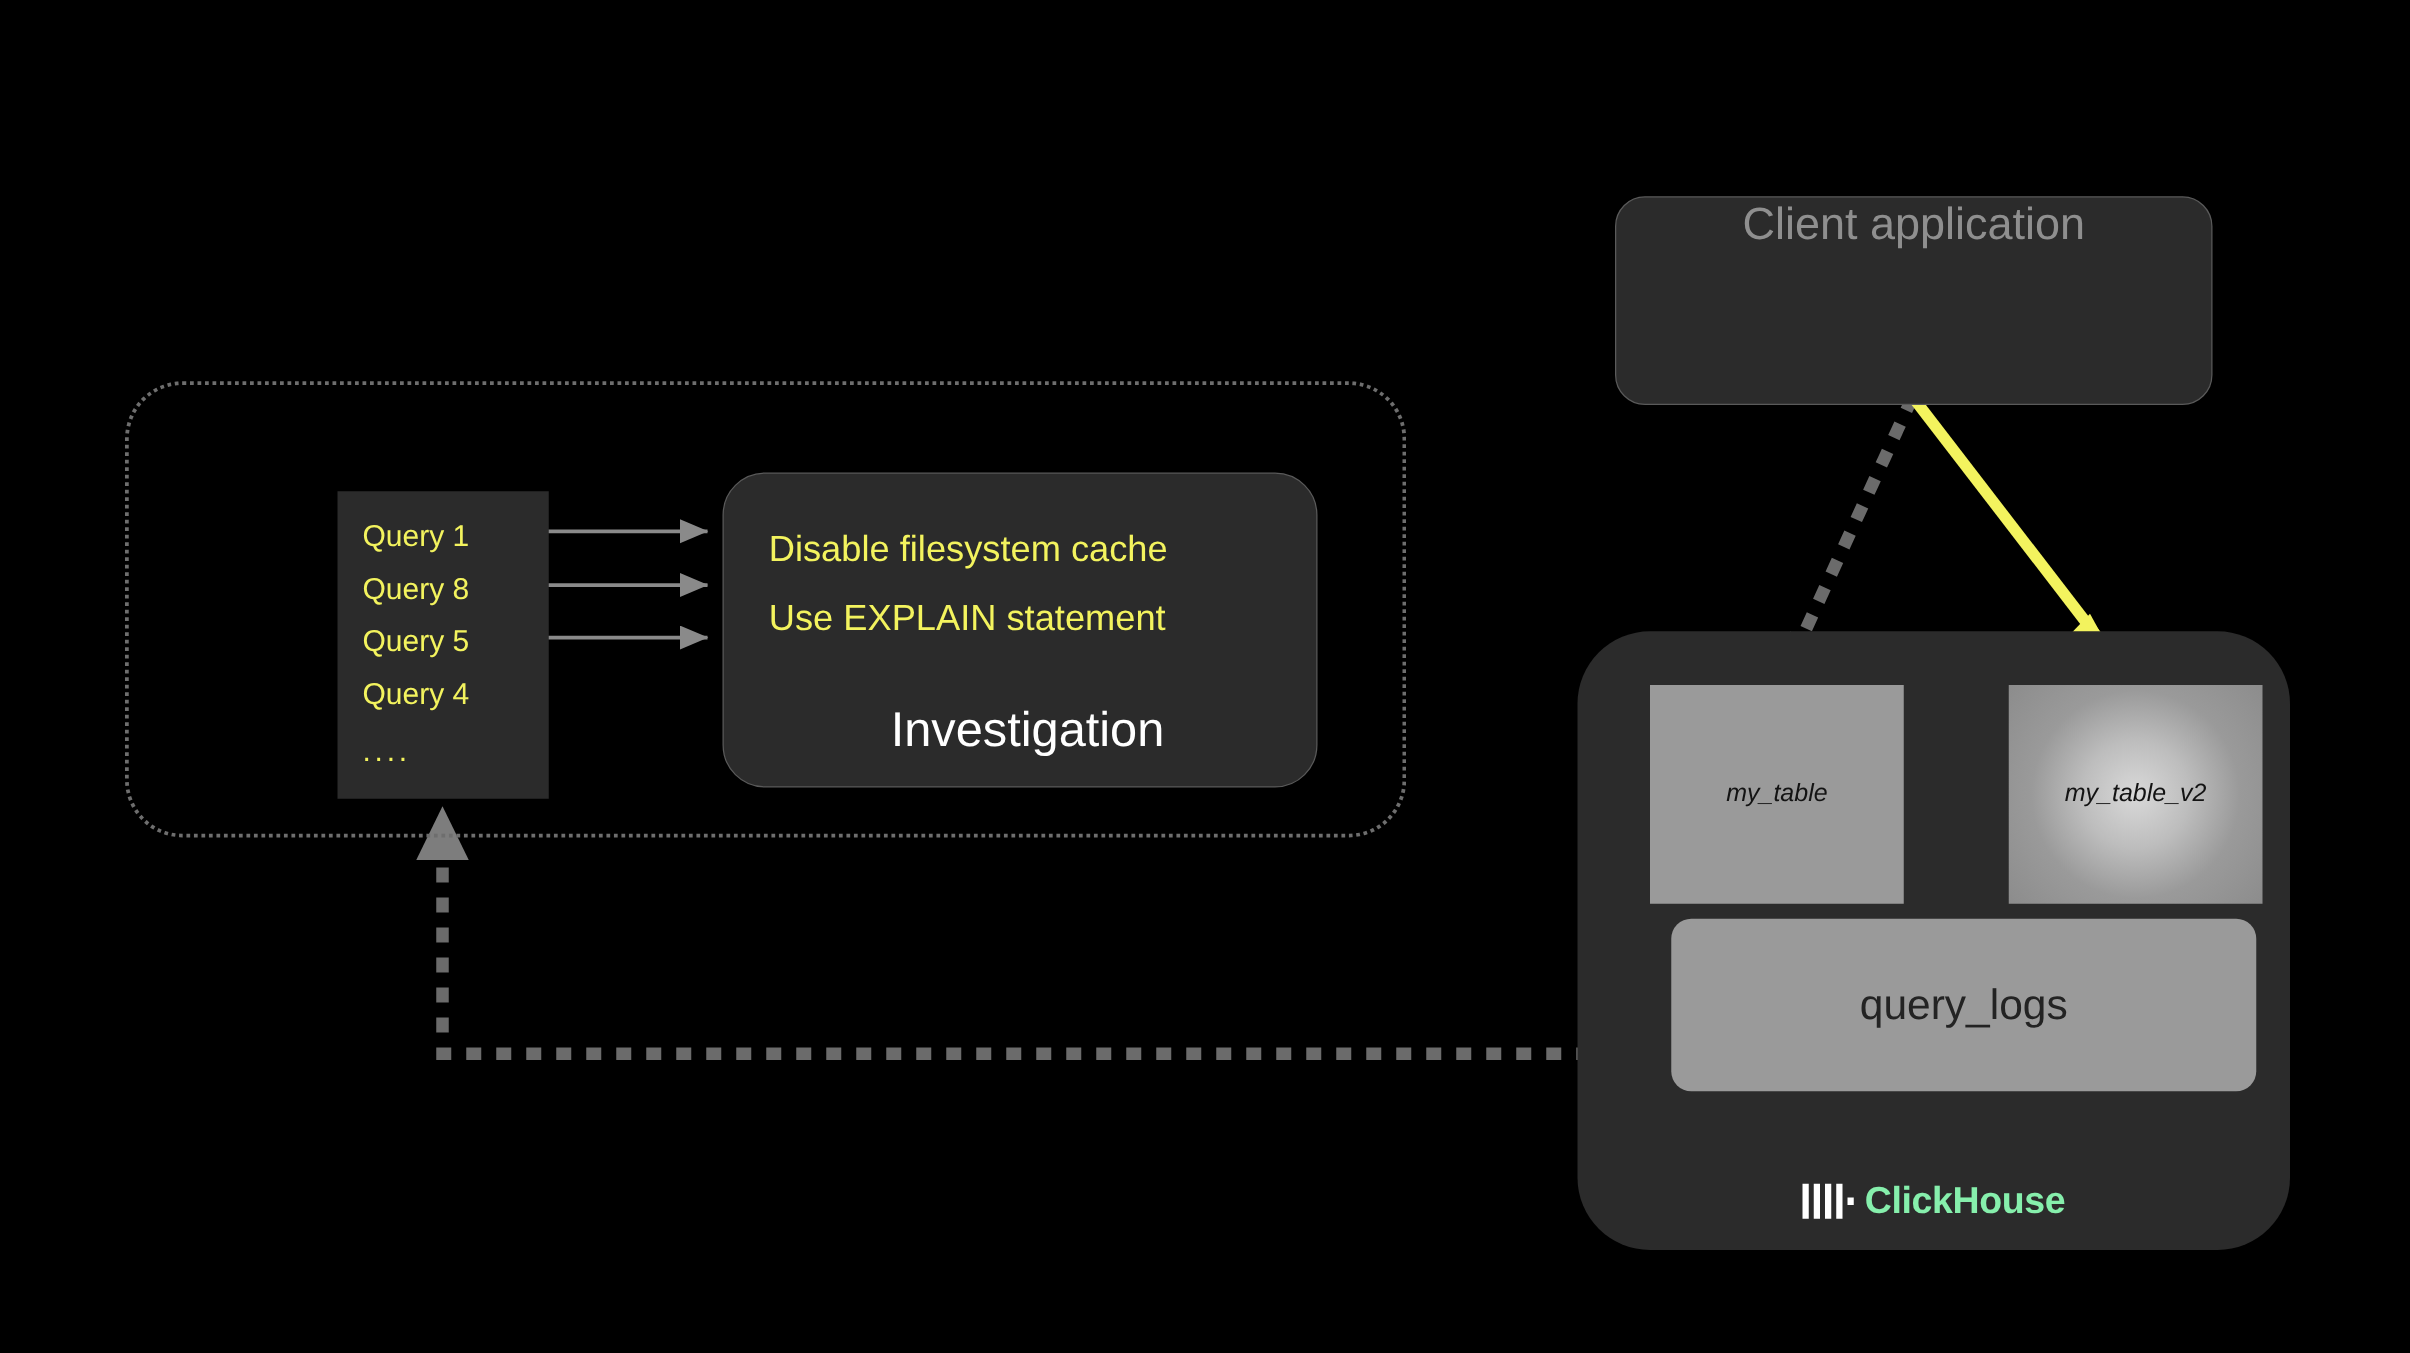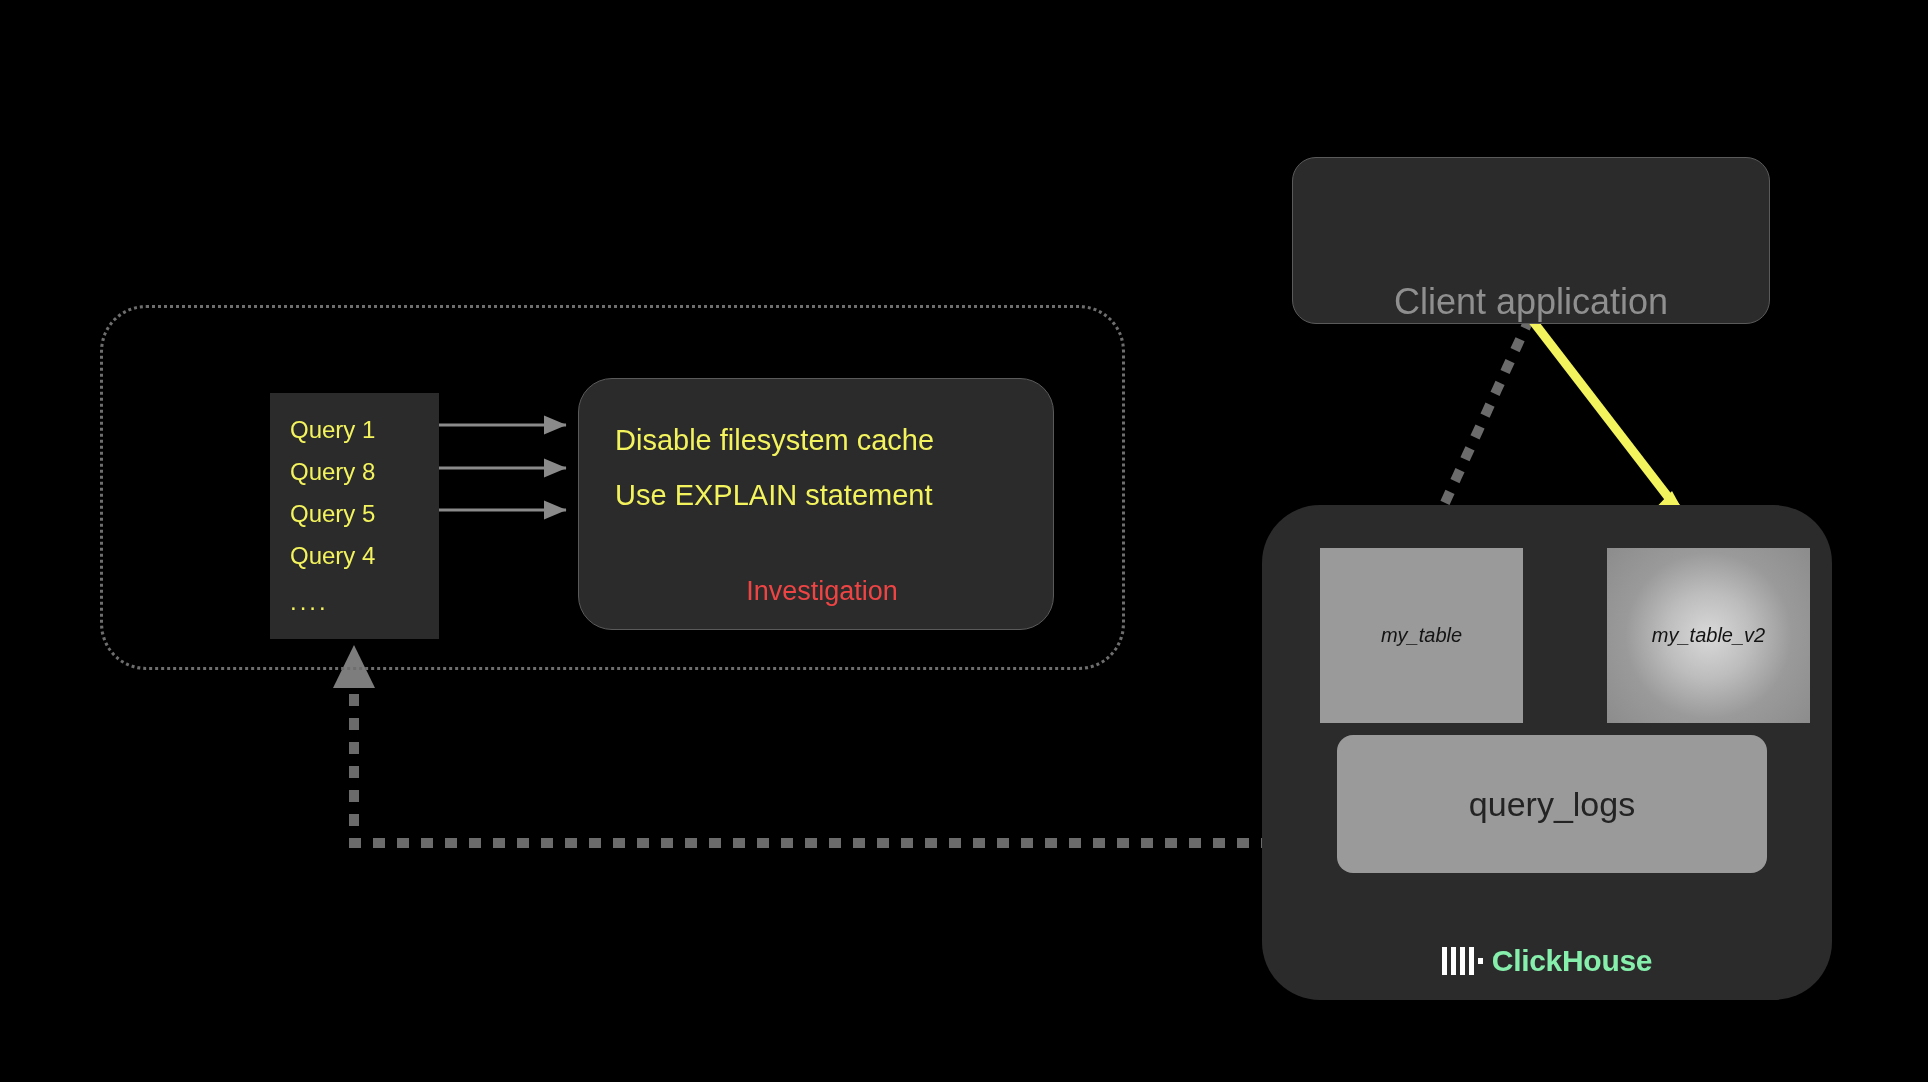--- a/index.html
+++ b/index.html
@@ -88,38 +88,38 @@
   }
   .inv-line.spaced {
     margin-top: 16px;
   }
   .inv-caption {
     position: absolute;
     left: 0;
     right: 0;
     bottom: 22px;
     text-align: center;
-    color: #ef4444;
-    font-size: 27px;
+    color: #ffffff;
+    font-size: 39px;
     padding-left: 12px;
   }
 
   
   .client-box {
     position: absolute;
     left: 1292px;
     top: 157px;
     width: 478px;
     height: 167px;
     background: #2b2b2b;
     border: 1px solid #5a5a5a;
     border-radius: 24px;
     box-sizing: border-box;
     display: flex;
-    align-items: flex-end;
+    align-items: flex-start;
     justify-content: center;
   }
   .client-label {
     color: #8f8f8f;
     font-size: 36px;
   }
 
   
   .ch-panel {
     position: absolute;
@@ -149,21 +149,21 @@
   }
   .ch-table-label {
     color: #131313;
     font-size: 20px;
     white-space: nowrap;
   }
   .ch-logs {
     position: absolute;
     left: 75px;
     top: 230px;
-    width: 430px;
+    width: 468px;
     height: 138px;
     background: #9a9a9a;
     border-radius: 16px;
     display: flex;
     align-items: center;
     justify-content: center;
   }
   .ch-logs-label {
     color: #232323;
     font-size: 34px;

